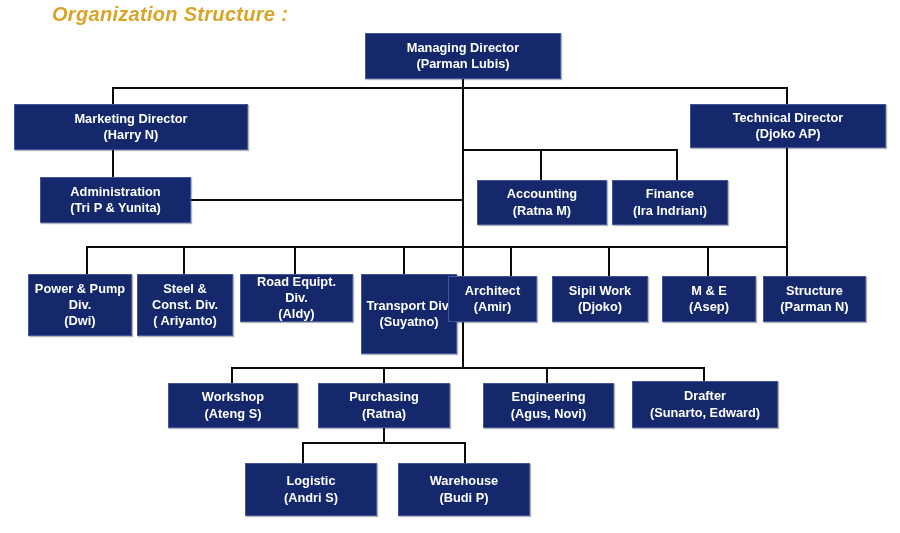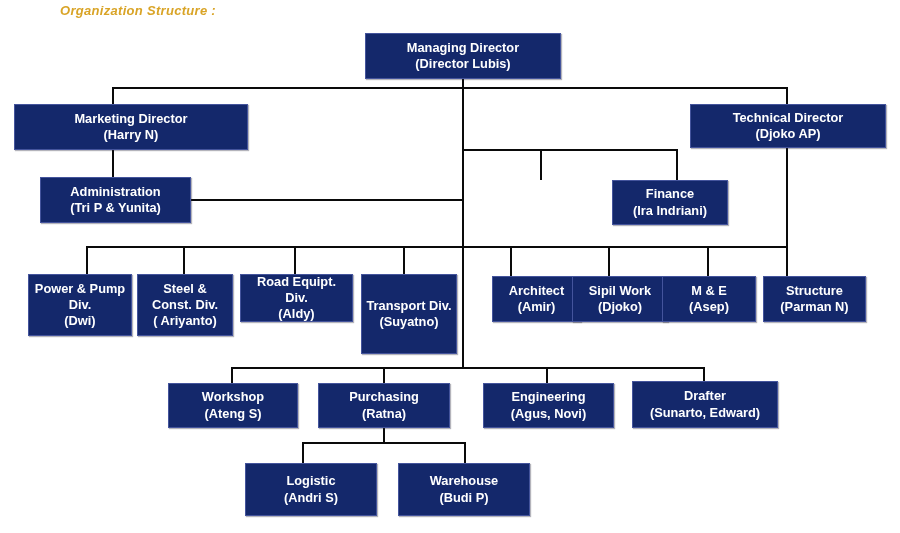--- a/index.html
+++ b/index.html
@@ -17,23 +17,23 @@
   }
   #canvas{
     position:relative;
     width:900px;
     height:533px;
     background:var(--bg);
     overflow:hidden;
   }
   .page-title{
     position:absolute;
-    left:60px;
+    left:52px;
     top:3px;
-    font-size:13px;
+    font-size:20px;
     font-weight:bold;
     font-style:italic;
     color:var(--title-text);
     letter-spacing:0.3px;
     white-space:pre;
   }
   .node{
     position:absolute;
     box-sizing:border-box;
     background:var(--box-fill);
@@ -94,38 +94,42 @@
   <div class="vline" style="left:546px;top:367px;height:17px"></div>
   <div class="vline" style="left:703px;top:367px;height:17px"></div>
 
   <div class="vline" style="left:383px;top:427px;height:17px"></div>
   <div class="hline" style="left:302px;top:442px;width:164px"></div>
   <div class="vline" style="left:302px;top:442px;height:22px"></div>
   <div class="vline" style="left:464px;top:442px;height:22px"></div>
 
   <div class="node" style="left:365px;top:33px;width:196px;height:46px">
     <span class="role">Managing Director</span>
-    <span class="person">(Director Lubis)</span>
+    <span class="person">(Parman Lubis)</span>
   </div>
 
   <div class="node" style="left:14px;top:104px;width:234px;height:46px">
     <span class="role">Marketing Director</span>
     <span class="person">(Harry N)</span>
   </div>
 
   <div class="node" style="left:690px;top:104px;width:196px;height:44px">
     <span class="role">Technical Director</span>
     <span class="person">(Djoko AP)</span>
   </div>
 
   <div class="node" style="left:40px;top:177px;width:151px;height:46px">
     <span class="role">Administration</span>
     <span class="person">(Tri P &amp; Yunita)</span>
   </div>
 
+  <div class="node" style="left:477px;top:180px;width:130px;height:45px">
+    <span class="role">Accounting</span>
+    <span class="person">(Ratna M)</span>
+  </div>
 
   <div class="node" style="left:612px;top:180px;width:116px;height:45px">
     <span class="role">Finance</span>
     <span class="person">(Ira Indriani)</span>
   </div>
 
   <div class="node" style="left:28px;top:274px;width:104px;height:62px">
     <span class="role">Power &amp; Pump Div.</span>
     <span class="person">(Dwi)</span>
   </div>
@@ -138,26 +142,26 @@
   <div class="node" style="left:240px;top:274px;width:113px;height:48px">
     <span class="role">Road Equipt. Div.</span>
     <span class="person">(Aldy)</span>
   </div>
 
   <div class="node" style="left:361px;top:274px;width:96px;height:80px">
     <span class="role">Transport Div.</span>
     <span class="person">(Suyatno)</span>
   </div>
 
-  <div class="node" style="left:492px;top:276px;width:89px;height:46px">
+  <div class="node" style="left:448px;top:276px;width:89px;height:46px">
     <span class="role">Architect</span>
     <span class="person">(Amir)</span>
   </div>
 
-  <div class="node" style="left:572px;top:276px;width:96px;height:46px">
+  <div class="node" style="left:552px;top:276px;width:96px;height:46px">
     <span class="role">Sipil Work</span>
     <span class="person">(Djoko)</span>
   </div>
 
   <div class="node" style="left:662px;top:276px;width:94px;height:46px">
     <span class="role">M &amp; E</span>
     <span class="person">(Asep)</span>
   </div>
 
   <div class="node" style="left:763px;top:276px;width:103px;height:46px">

